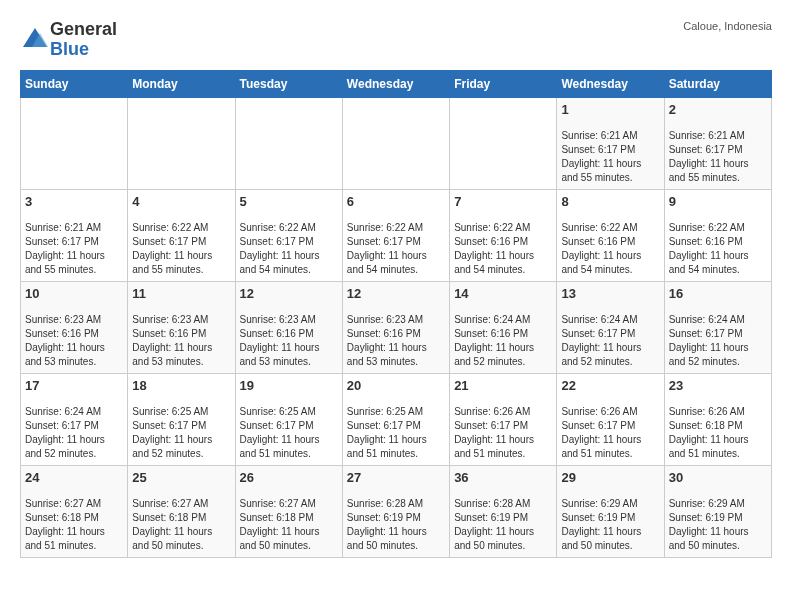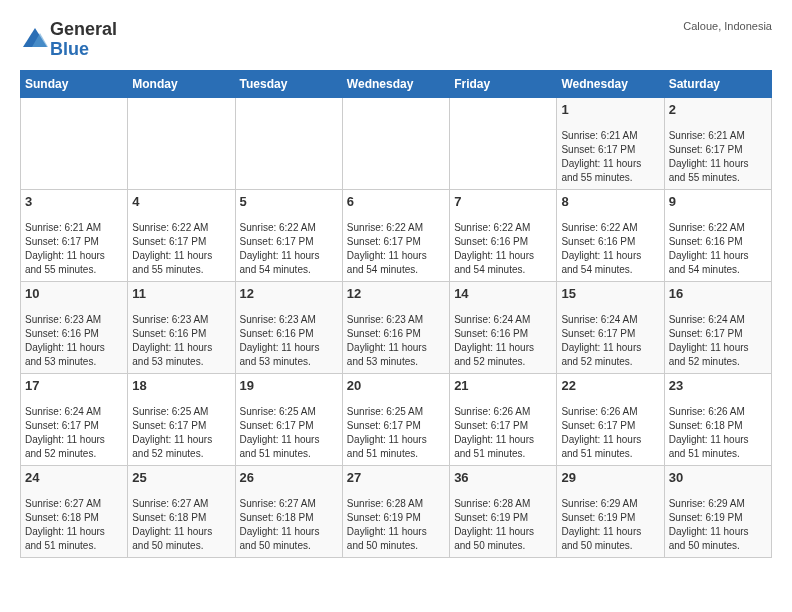--- a/index.html
+++ b/index.html
@@ -205,21 +205,21 @@
 Sunset: 6:16 PM
 Daylight: 11 hours and 53 minutes.</div>
         </td>
         <td>
           <div class="day-num">14</div>
           <div class="day-info" style="white-space: pre-line;">Sunrise: 6:24 AM
 Sunset: 6:16 PM
 Daylight: 11 hours and 52 minutes.</div>
         </td>
         <td>
-          <div class="day-num">15</div>
+          <div class="day-num">13</div>
           <div class="day-info" style="white-space: pre-line;">Sunrise: 6:24 AM
 Sunset: 6:17 PM
 Daylight: 11 hours and 52 minutes.</div>
         </td>
         <td>
           <div class="day-num">16</div>
           <div class="day-info" style="white-space: pre-line;">Sunrise: 6:24 AM
 Sunset: 6:17 PM
 Daylight: 11 hours and 52 minutes.</div>
         </td>

